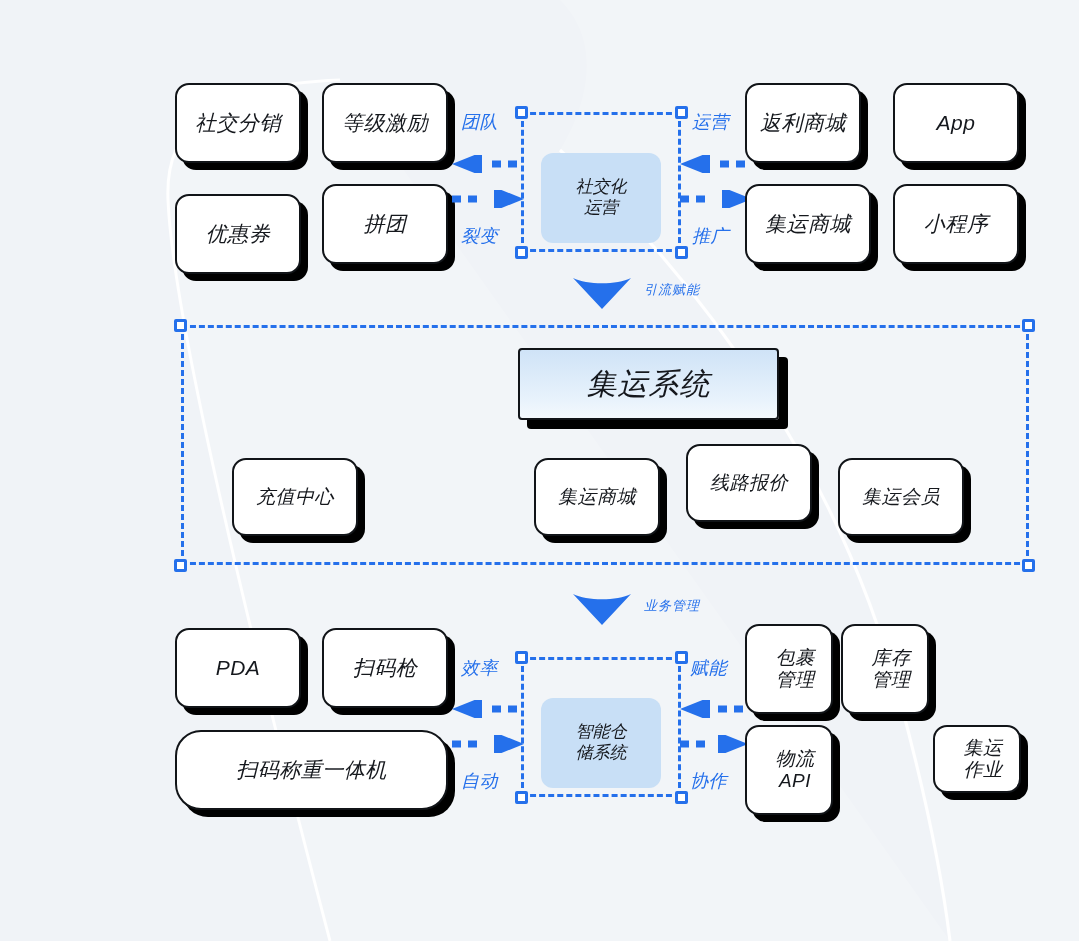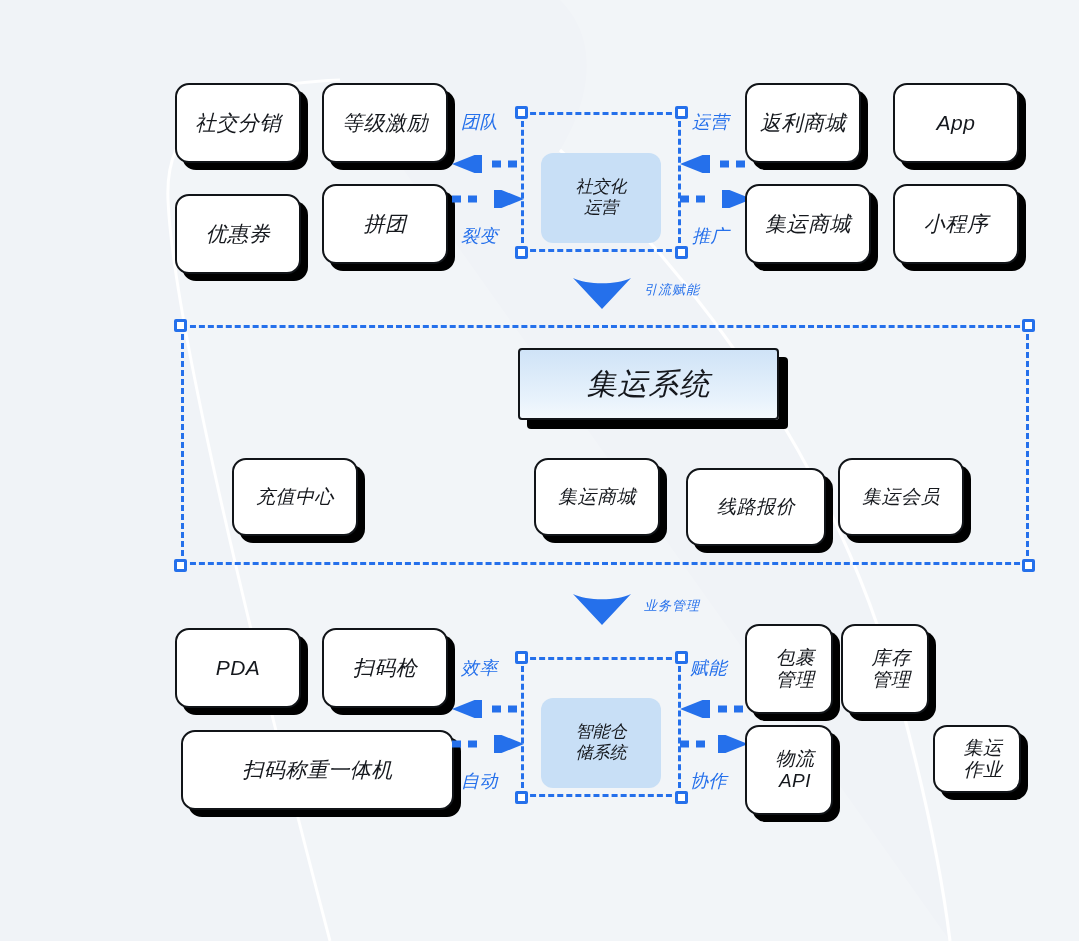--- a/index.html
+++ b/index.html
@@ -167,33 +167,33 @@
   <div class="sel" style="left:181px;top:325px;width:848px;height:240px;"></div>
   <div class="handle" style="left:174px;top:319px;"></div>
   <div class="handle" style="left:1022px;top:319px;"></div>
   <div class="handle" style="left:174px;top:559px;"></div>
   <div class="handle" style="left:1022px;top:559px;"></div>
 
   <div class="sys-card" style="left:474px;top:348px;width:261px;height:72px;">集运系统</div>
 
   <div class="card small" style="left:232px;top:458px;width:126px;height:78px;">充值中心</div>
   <div class="card small" style="left:534px;top:458px;width:126px;height:78px;">集运商城</div>
-  <div class="card small" style="left:686px;top:468px;width:140px;height:78px;">线路报价</div>
+  <div class="card small" style="left:686px;top:444px;width:126px;height:78px;">线路报价</div>
   <div class="card small" style="left:838px;top:458px;width:126px;height:78px;">集运会员</div>
 
   <div class="tri" style="left:573px;top:591px;">
     <svg width="58" height="34" viewBox="0 0 58 34" xmlns="http://www.w3.org/2000/svg">
       <path d="M0 3 C 14 10 44 10 58 3 L 29 34 Z" fill="#2570eb"></path>
     </svg>
   </div>
   <div class="divlabel" style="left:644px;top:597px;">业务管理</div>
 
   <div class="card" style="left:175px;top:628px;width:126px;height:80px;">PDA</div>
   <div class="card" style="left:322px;top:628px;width:126px;height:80px;">扫码枪</div>
-  <div class="card" style="left:181px;top:730px;width:273px;height:80px;">扫码称重一体机</div>
+  <div class="card" style="left:175px;top:730px;width:273px;height:80px;border-radius:26px;">扫码称重一体机</div>
 
   <div class="conn" style="left:452px;top:700px;width:72px;">
     <svg width="72" height="18" viewBox="0 0 72 18" xmlns="http://www.w3.org/2000/svg">
       <path d="M40 9 L72 9" stroke="#2570eb" stroke-width="7" stroke-dasharray="9 7" stroke-linecap="butt"></path>
       <path d="M0 9 L30 -3 L30 21 Z" fill="#2570eb"></path>
     </svg>
   </div>
   <div class="conn" style="left:452px;top:735px;width:72px;">
     <svg width="72" height="18" viewBox="0 0 72 18" xmlns="http://www.w3.org/2000/svg">
       <path d="M0 9 L32 9" stroke="#2570eb" stroke-width="7" stroke-dasharray="9 7" stroke-linecap="butt"></path>

